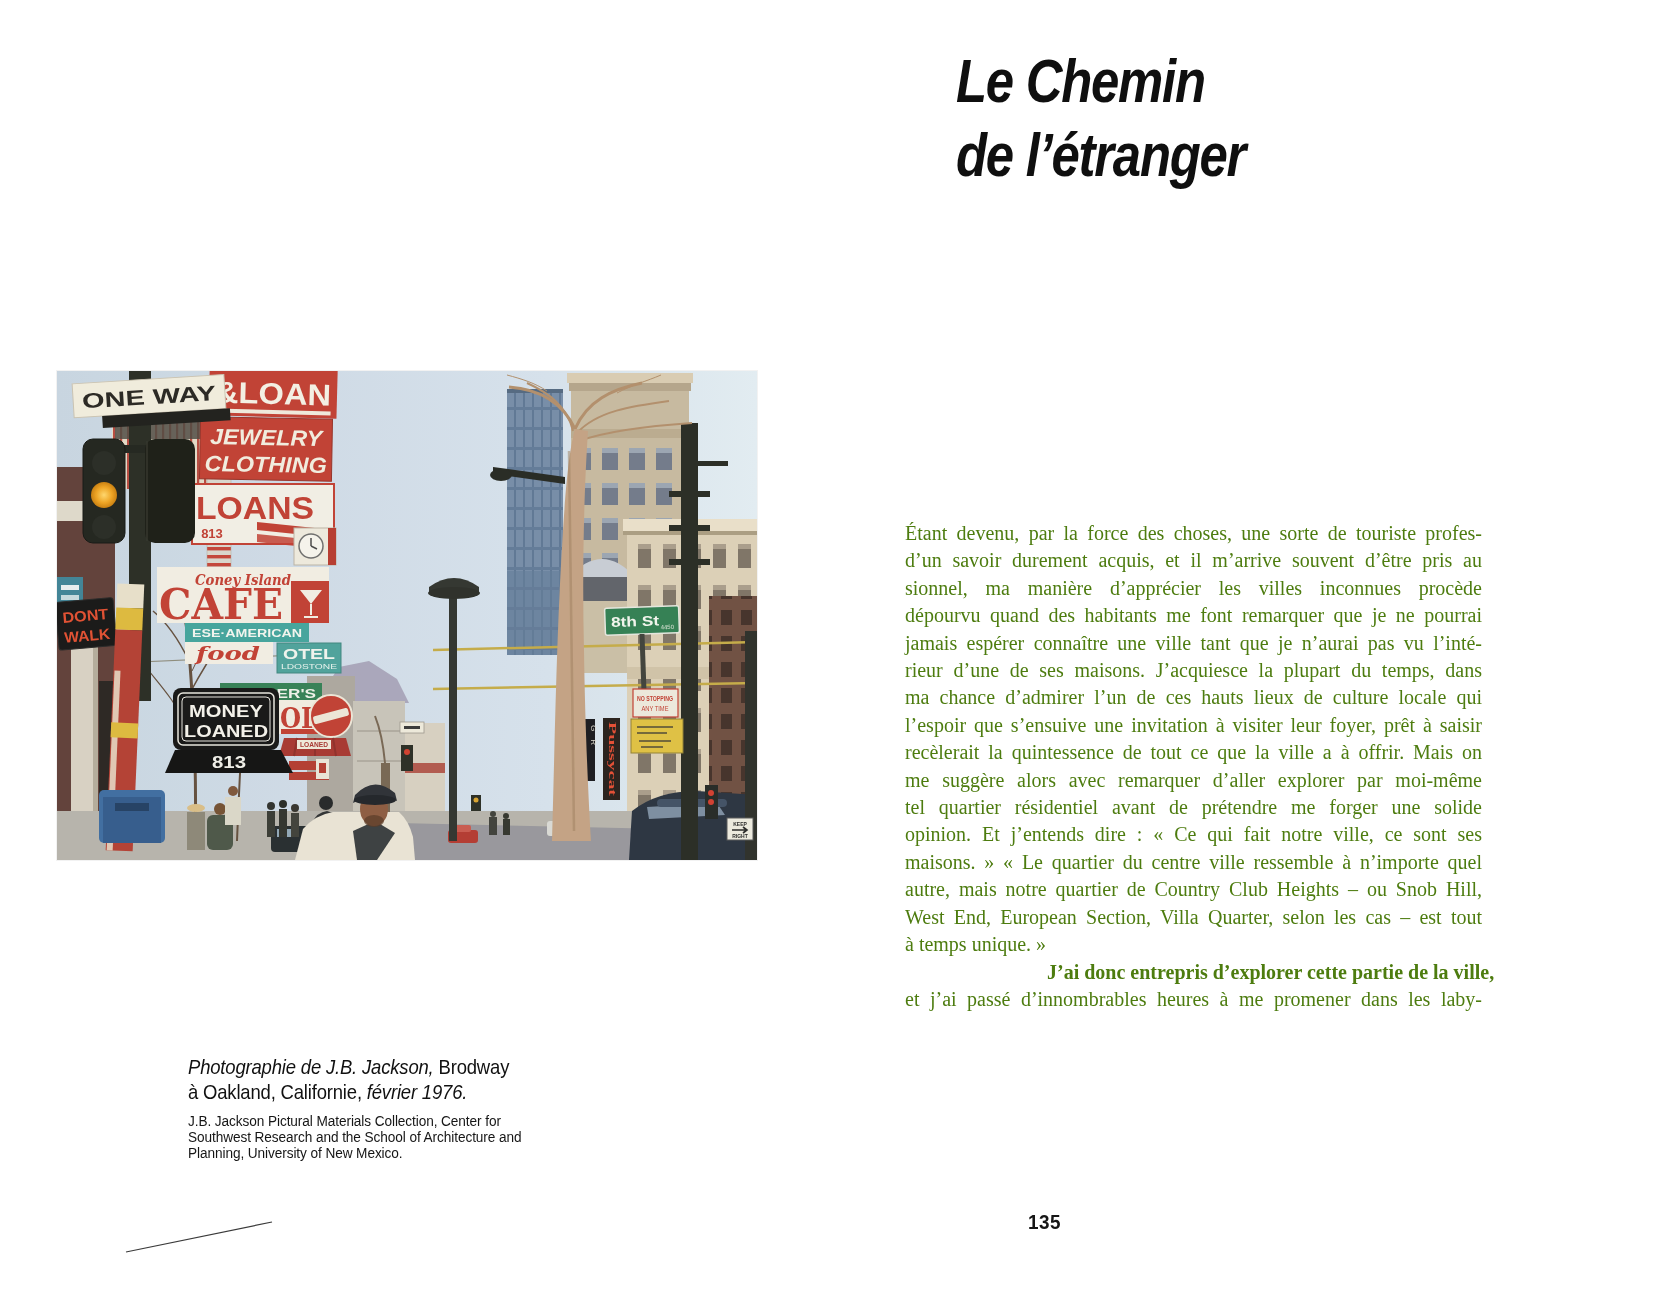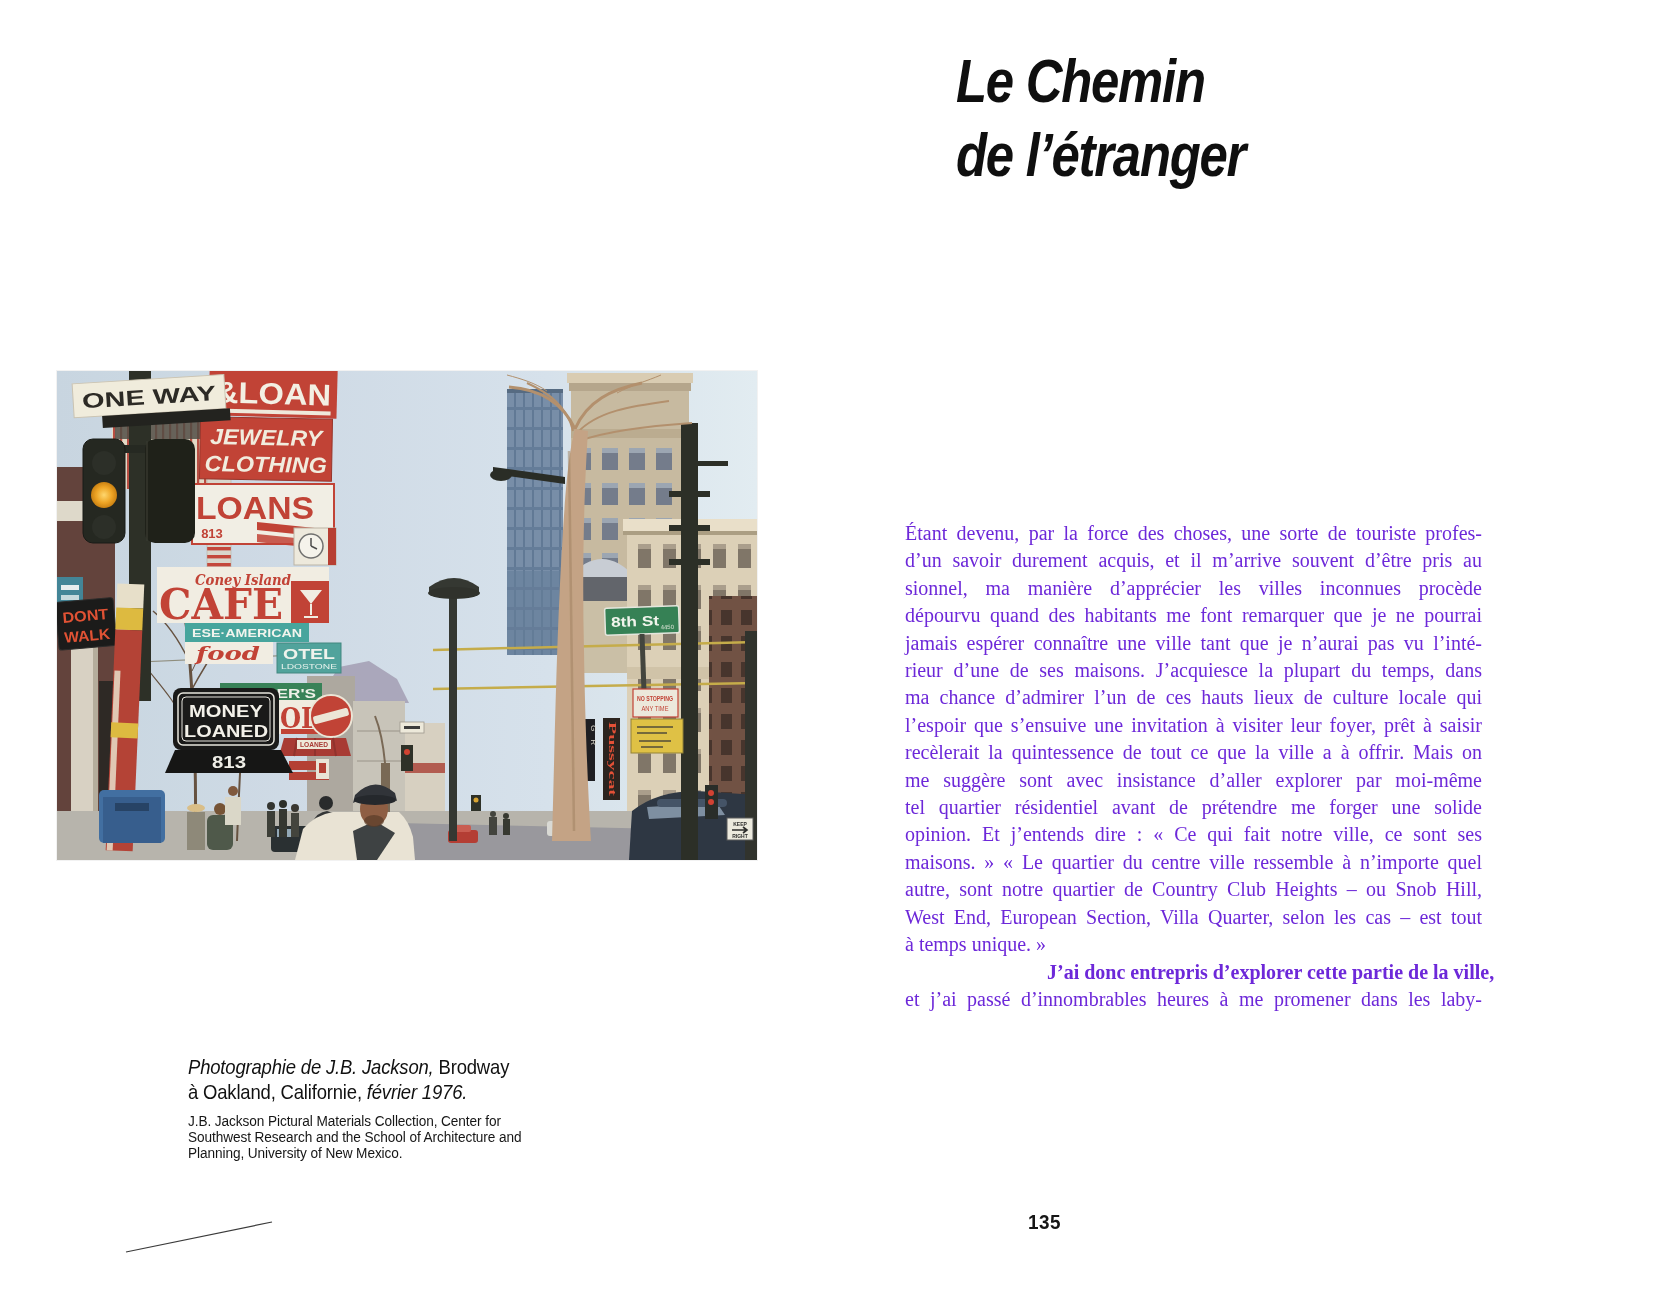--- a/index.html
+++ b/index.html
@@ -10,21 +10,21 @@
   .caption{position:absolute;left:188px;top:1054px;width:400px;transform:scaleX(.88);transform-origin:left top;
            font-size:21px;line-height:25px;letter-spacing:-.2px;color:#111;}
   .caption .it{font-style:italic;}
   .credit{margin-top:9px;font-size:15.5px;line-height:16px;letter-spacing:-.1px;color:#161616;}
   .penmark{position:absolute;left:120px;top:1216px;}
   
   .title{position:absolute;left:956px;top:44px;margin:0;font-style:italic;font-weight:bold;
          font-size:62px;line-height:74px;letter-spacing:-1.5px;color:#0f0f0f;
          transform:scaleX(.82);transform-origin:left top;white-space:nowrap;}
   .bodytext{position:absolute;left:905px;top:520px;width:577px;
-            font-family:"Liberation Serif",serif;font-size:20px;line-height:27.4px;color:#6d28d9;}
+            font-family:"Liberation Serif",serif;font-size:20px;line-height:27.4px;color:#4d7c0f;}
   .bl{text-align:justify;text-align-last:justify;white-space:nowrap;}
   .bl.end{text-align-last:left;}
   .bl.ind{padding-left:142px;font-weight:bold;}
   .folio{position:absolute;left:1028px;top:1211px;font-size:21px;line-height:22px;font-weight:bold;
          letter-spacing:.5px;transform:scaleX(.9);transform-origin:left top;color:#161616;}
 </style>
 </head>
 <body>
 
 <div class="sheet">
@@ -414,25 +414,25 @@
   <div class="bodytext">
     <div class="bl">Étant devenu, par la force des choses, une sorte de touriste profes-</div>
     <div class="bl">d’un savoir durement acquis, et il m’arrive souvent d’être pris au</div>
     <div class="bl">sionnel, ma manière d’apprécier les villes inconnues procède</div>
     <div class="bl">dépourvu quand des habitants me font remarquer que je ne pourrai</div>
     <div class="bl">jamais espérer connaître une ville tant que je n’aurai pas vu l’inté-</div>
     <div class="bl">rieur d’une de ses maisons. J’acquiesce la plupart du temps, dans</div>
     <div class="bl">ma chance d’admirer l’un de ces hauts lieux de culture locale qui</div>
     <div class="bl">l’espoir que s’ensuive une invitation à visiter leur foyer, prêt à saisir</div>
     <div class="bl">recèlerait la quintessence de tout ce que la ville a à offrir. Mais on</div>
-    <div class="bl">me suggère sont avec insistance d’aller explorer par moi-même</div>
+    <div class="bl">me suggère alors avec remarquer d’aller explorer par moi-même</div>
     <div class="bl">tel quartier résidentiel avant de prétendre me forger une solide</div>
     <div class="bl">opinion. Et j’entends dire : « Ce qui fait notre ville, ce sont ses</div>
     <div class="bl">maisons. » « Le quartier du centre ville ressemble à n’importe quel</div>
-    <div class="bl">autre, sont notre quartier de Country Club Heights – ou Snob Hill,</div>
+    <div class="bl">autre, mais notre quartier de Country Club Heights – ou Snob Hill,</div>
     <div class="bl">West End, European Section, Villa Quarter, selon les cas – est tout</div>
     <div class="bl end">à temps unique. »</div>
     <div class="bl ind">J’ai donc entrepris d’explorer cette partie de la ville,</div>
     <div class="bl">et j’ai passé d’innombrables heures à me promener dans les laby-</div>
   </div>
 
   <div class="folio">135</div>
 
 </div>
 

